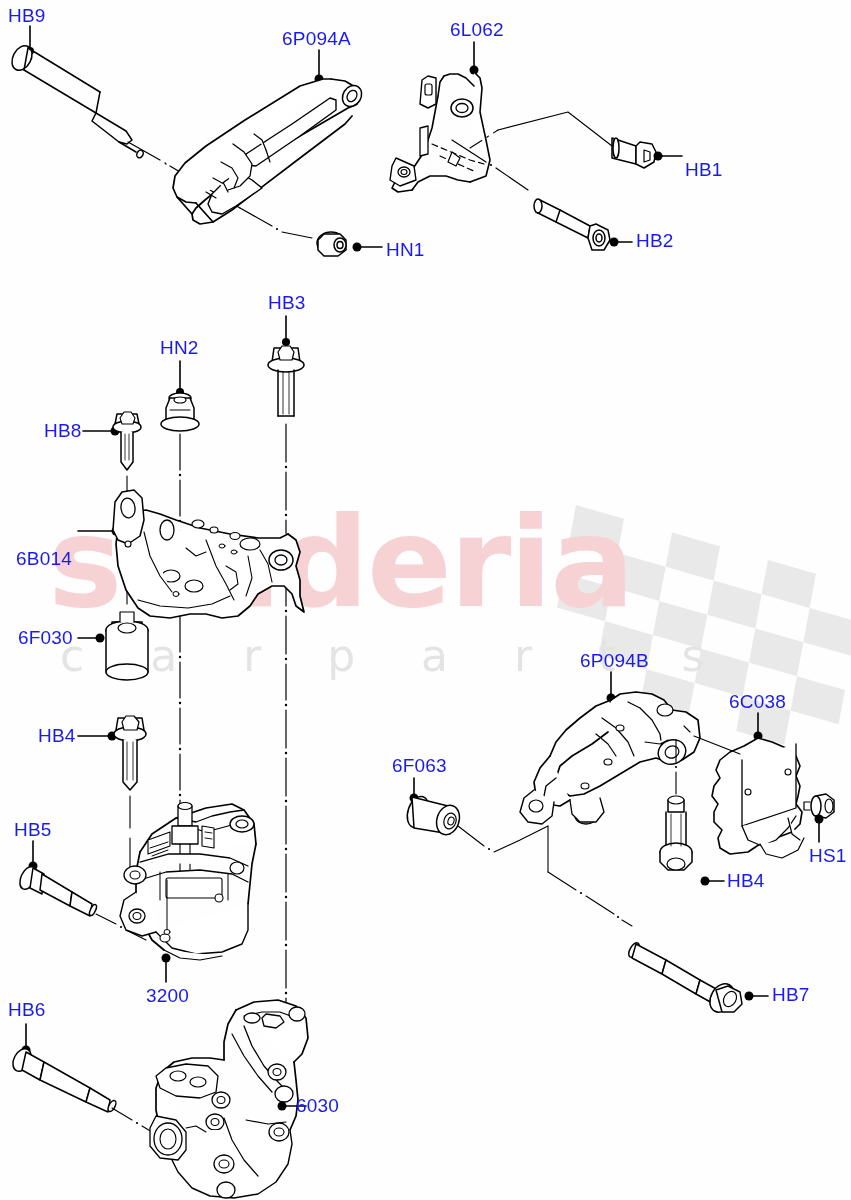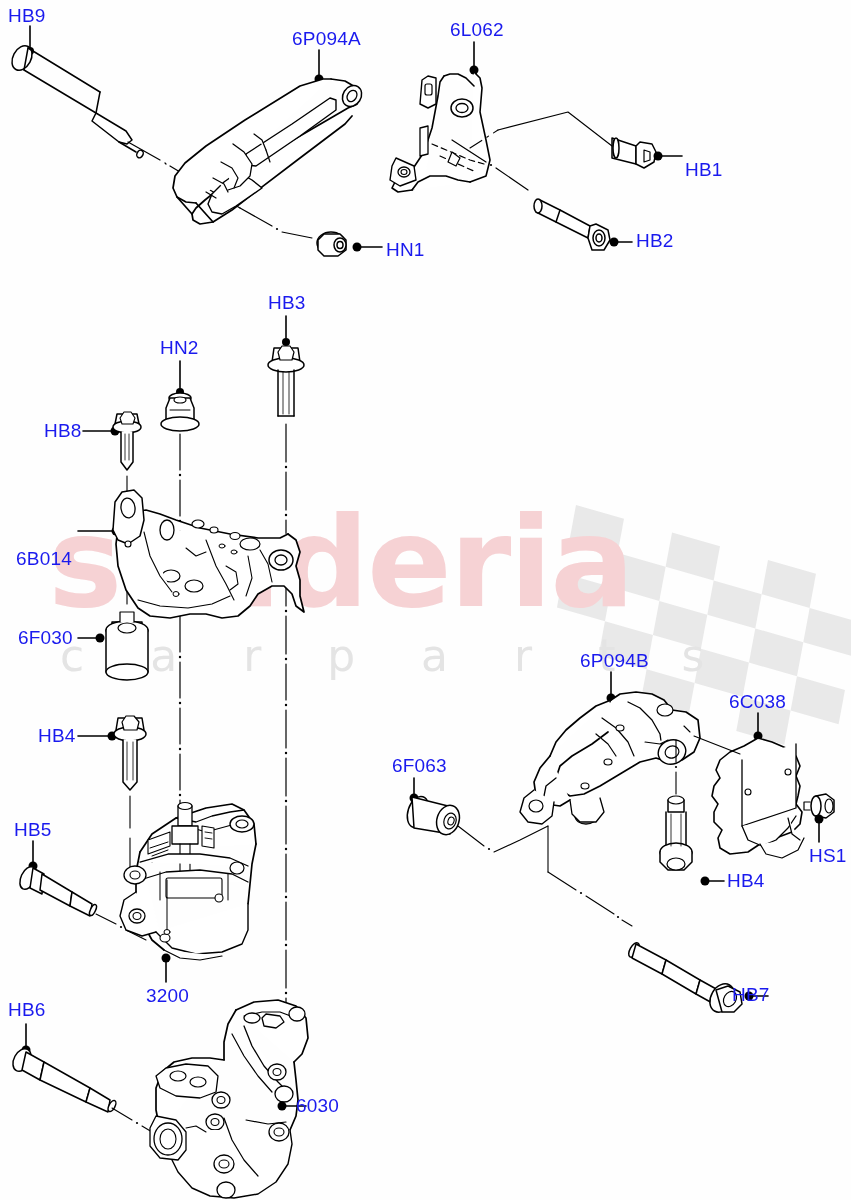--- a/index.html
+++ b/index.html
@@ -508,35 +508,35 @@
     <line x1="752" y1="996" x2="768" y2="996" stroke-width="1.6"></line>
     <circle cx="749" cy="996" r="4.5" fill="#000" stroke="none"></circle>
     <path d="M548 872 L576 890 M586 896 L614 914 M622 920 L632 926" stroke-width="1.1" fill="none"></path>
     <circle cx="581" cy="893" r="1.1" fill="#000" stroke="none"></circle>
     <circle cx="618" cy="917" r="1.1" fill="#000" stroke="none"></circle>
     <path d="M548 872 L548 826" stroke-width="1.1" fill="none"></path>
 
   </svg>
 
   <div class="lbl" style="left:8px;top:6px">HB9</div>
-  <div class="lbl" style="left:292px;top:29px">6P094A</div>
+  <div class="lbl" style="left:282px;top:29px">6P094A</div>
   <div class="lbl" style="left:450px;top:20px">6L062</div>
   <div class="lbl" style="left:685px;top:160px">HB1</div>
   <div class="lbl" style="left:386px;top:240px">HN1</div>
   <div class="lbl" style="left:636px;top:231px">HB2</div>
   <div class="lbl" style="left:268px;top:293px">HB3</div>
   <div class="lbl" style="left:160px;top:338px">HN2</div>
   <div class="lbl" style="left:44px;top:421px">HB8</div>
   <div class="lbl" style="left:16px;top:549px">6B014</div>
   <div class="lbl" style="left:18px;top:628px">6F030</div>
   <div class="lbl" style="left:580px;top:651px">6P094B</div>
   <div class="lbl" style="left:729px;top:692px">6C038</div>
   <div class="lbl" style="left:38px;top:726px">HB4</div>
   <div class="lbl" style="left:392px;top:756px">6F063</div>
   <div class="lbl" style="left:14px;top:820px">HB5</div>
   <div class="lbl" style="left:727px;top:871px">HB4</div>
   <div class="lbl" style="left:809px;top:846px">HS1</div>
   <div class="lbl" style="left:146px;top:986px">3200</div>
   <div class="lbl" style="left:8px;top:1000px">HB6</div>
-  <div class="lbl" style="left:732px;top:985px">HB7</div>
+  <div class="lbl" style="left:772px;top:985px">HB7</div>
   <div class="lbl" style="left:296px;top:1096px">6030</div>
 
 </div>
 
 </body></html>

